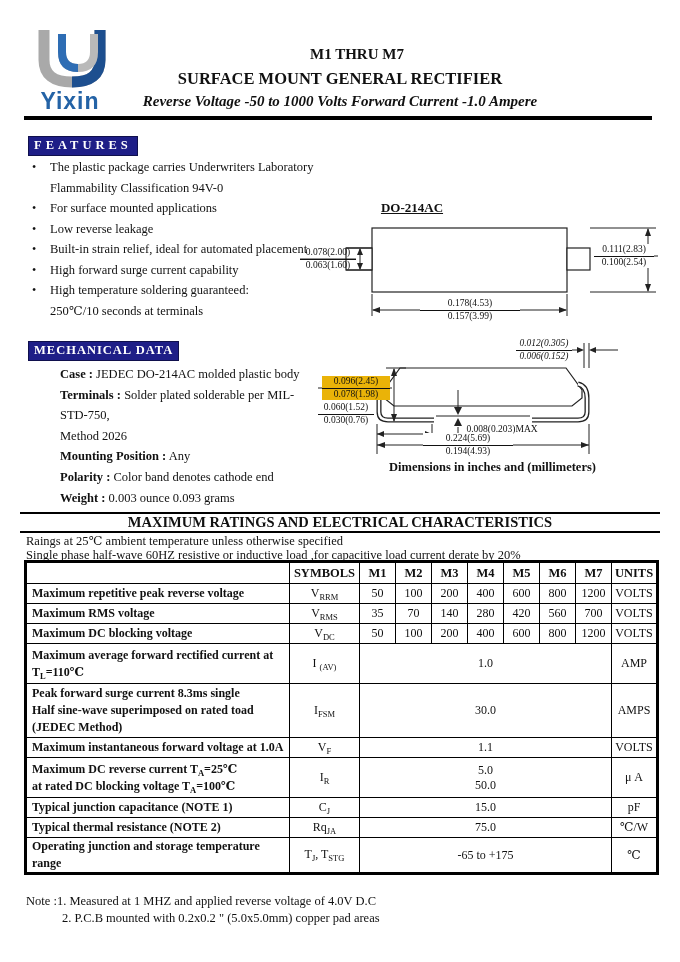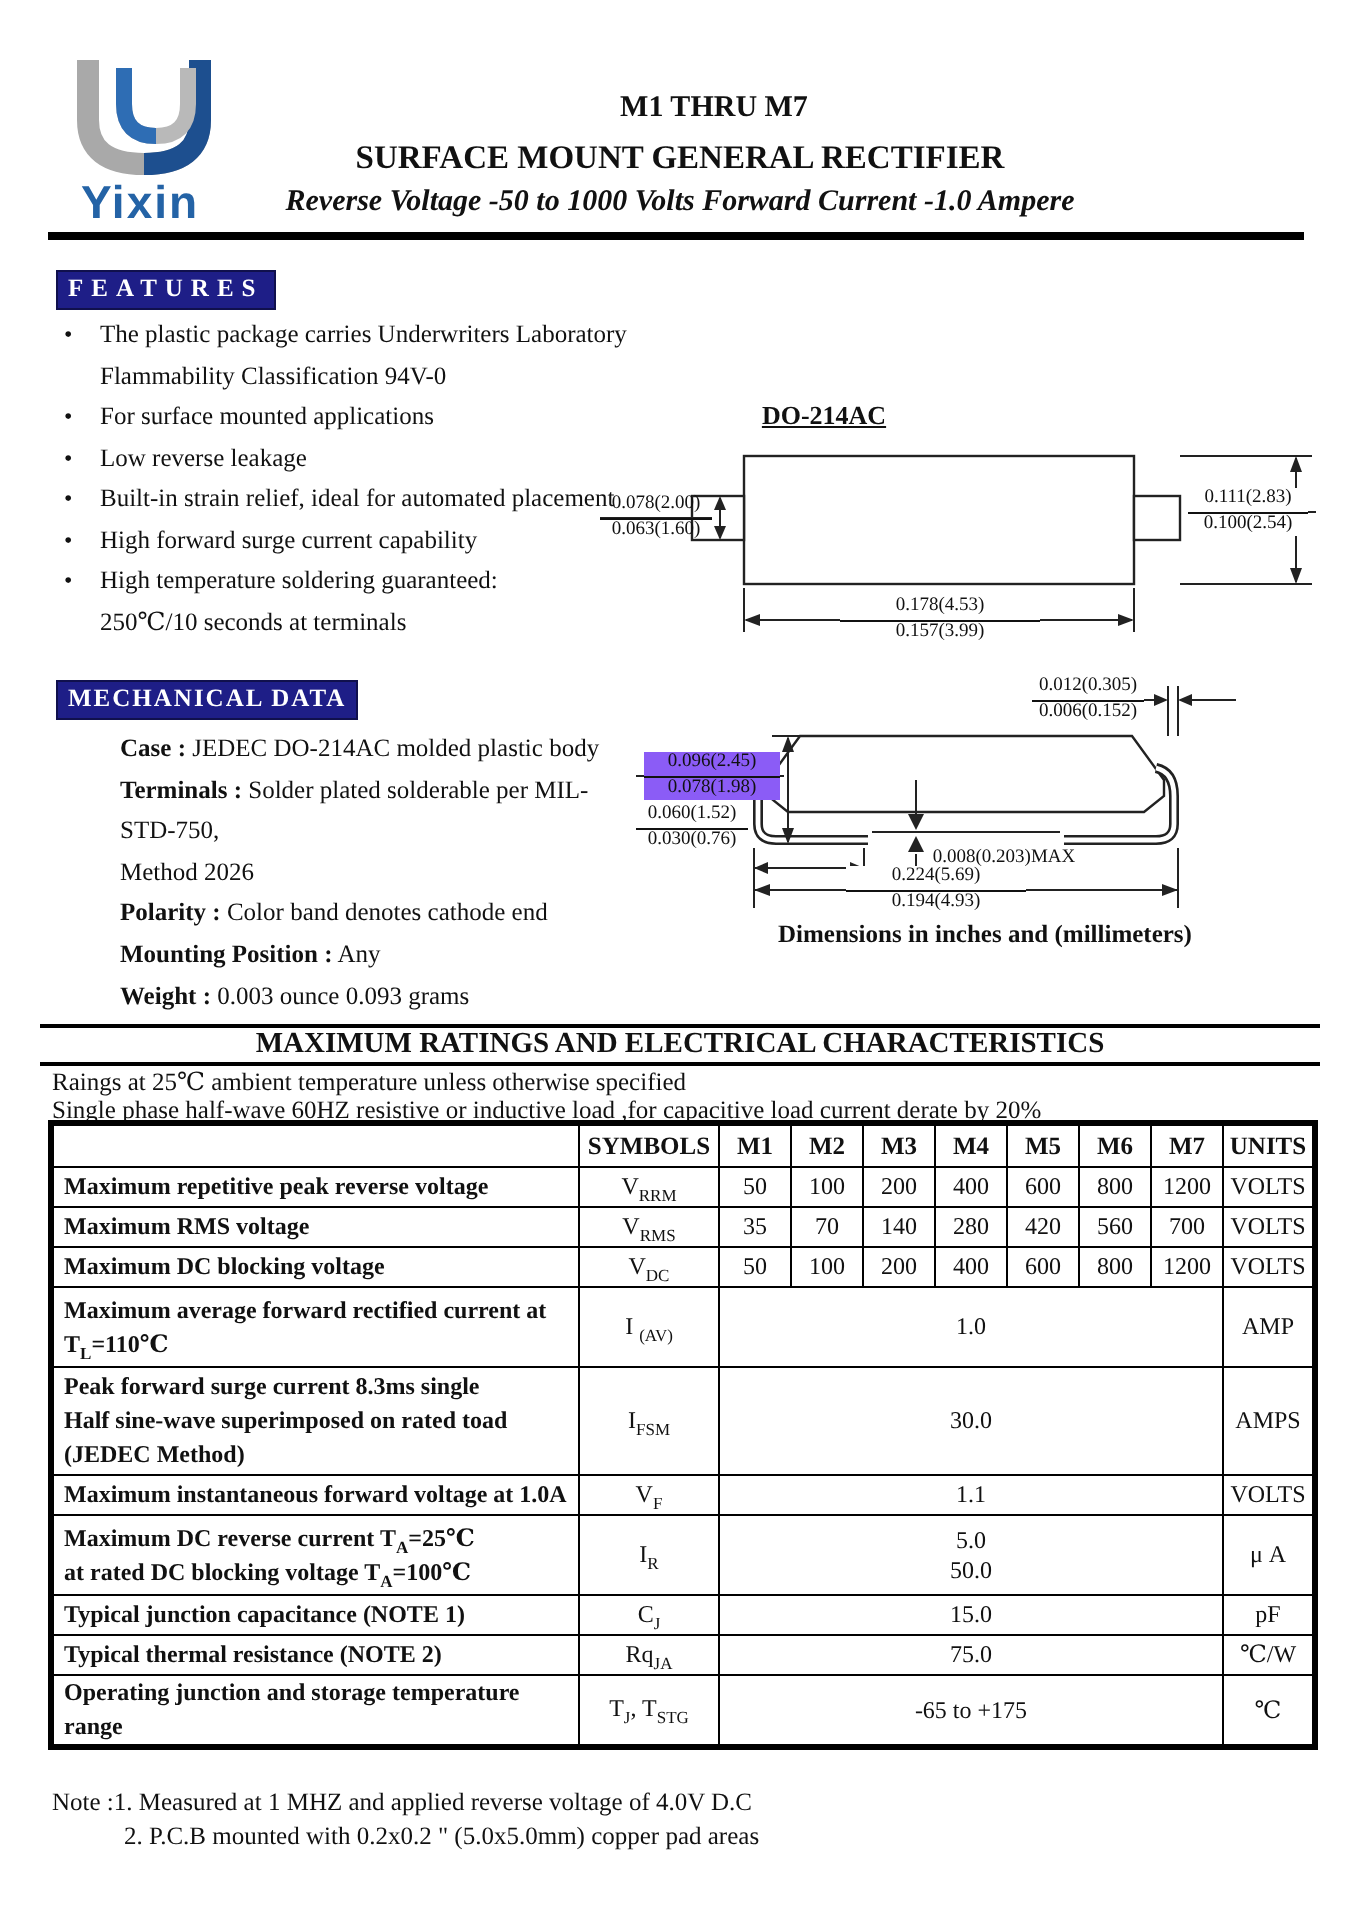--- a/index.html
+++ b/index.html
@@ -131,22 +131,22 @@
     </div>
   </div>
 
   <div class="abs" style="left:28px;top:340px;">
     <span class="secbar mech">MECHANICAL DATA</span>
   </div>
   <div class="abs" style="left:28px;top:364px;width:290px;">
     <div class="mech-line"><span class="lbl">Case :</span><span> JEDEC DO-214AC molded plastic body</span></div>
     <div class="mech-line"><span class="lbl">Terminals :</span><span> Solder plated solderable per MIL-STD-750,</span></div>
     <div class="mech-line"><span>Method 2026</span></div>
+    <div class="mech-line"><span class="lbl">Mounting Position :</span><span> Any</span></div>
     <div class="mech-line"><span class="lbl">Polarity :</span><span> Color band denotes cathode end</span></div>
-    <div class="mech-line"><span class="lbl">Mounting Position :</span><span> Any</span></div>
     <div class="mech-line"><span class="lbl">Weight :</span><span> 0.003 ounce 0.093 grams</span></div>
   </div>
 
   <div class="diagram" style="left:318px;top:338px;width:347px;height:122px;">
     <svg class="abs" style="left:0;top:0;" width="347" height="122" viewBox="0 0 347 122">
 
       <path class="shape" d="M82,30 L248,30 L264,52 L264,60 L254,68 L76,68 L66,60 L66,52 Z"></path>
 
       <path d="M70,46 Q61,48 61,60 L61,74 Q61,82 70,82 L116,82" fill="none" stroke="#222" stroke-width="5"></path>
       <path d="M70,46 Q61,48 61,60 L61,74 Q61,82 70,82 L116,82" fill="none" stroke="#fff" stroke-width="2.4"></path>
@@ -178,25 +178,25 @@
         <polygon class="ar" points="140,77 136,69 144,69"></polygon>
         <line class="ln" x1="140" y1="89" x2="140" y2="99"></line>
         <polygon class="ar" points="140,80 136,88 144,88"></polygon>
 
         <line class="ln" x1="271" y1="86" x2="271" y2="116"></line>
         <line class="ln" x1="59" y1="107" x2="271" y2="107"></line>
         <polygon class="ar" points="59,107 67,104 67,110"></polygon>
         <polygon class="ar" points="271,107 263,104 263,110"></polygon>
       </g>
     </svg>
-    <div class="dim" style="left:198px;top:0;width:56px;">
+    <div class="dim" style="left:198px;top:0;width:56px;font-style:italic;">
       <div class="t">0.012(0.305)</div>
       <div class="bt">0.006(0.152)</div>
     </div>
-    <div class="dim" style="left:4px;top:38px;width:68px;background:#8b5cf6;">
+    <div class="dim" style="left:4px;top:38px;width:68px;background:#eab308;">
       <div class="t">0.096(2.45)</div>
       <div class="bt">0.078(1.98)</div>
     </div>
     <div class="dim" style="left:0;top:64px;width:56px;background:#fff;">
       <div class="t">0.060(1.52)</div>
       <div class="bt">0.030(0.76)</div>
     </div>
     <div class="dim-s" style="left:128px;top:85px;width:112px;">0.008(0.203)MAX</div>
     <div class="dim solid" style="left:105px;top:95px;width:90px;">
       <div class="t">0.224(5.69)</div>

